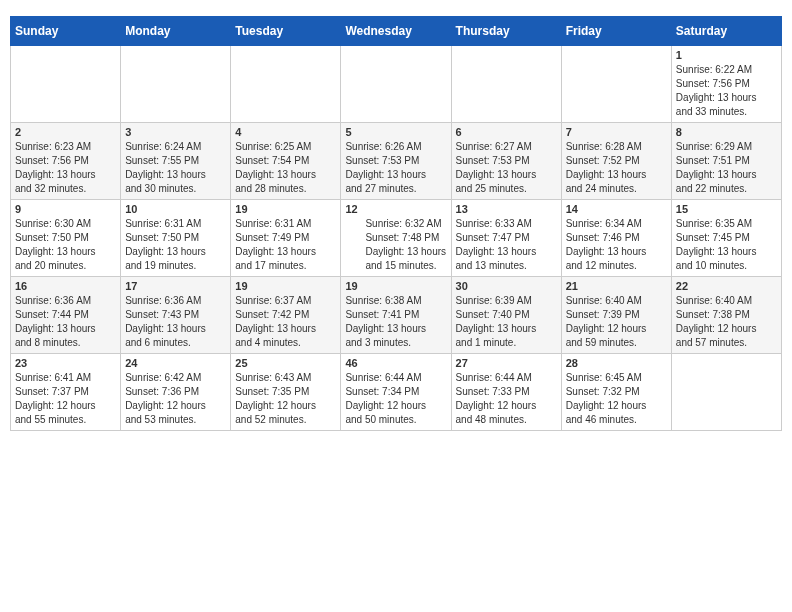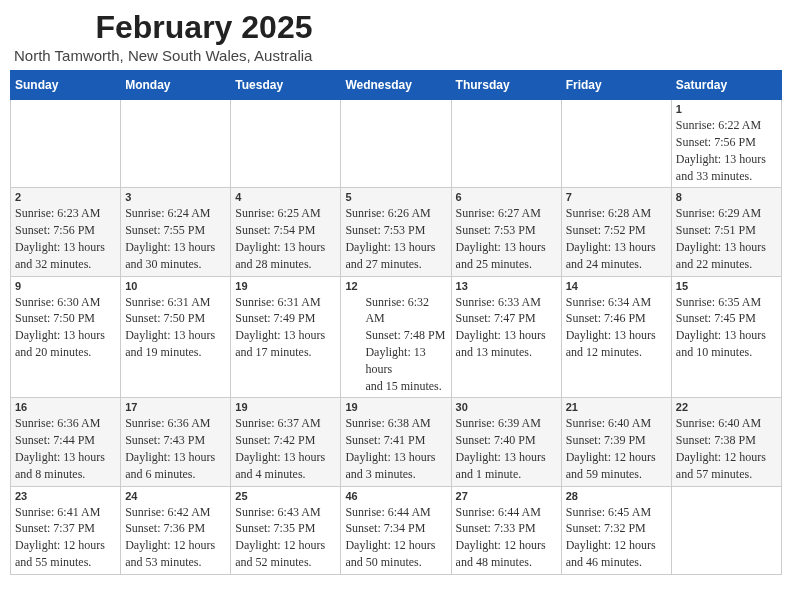--- a/index.html
+++ b/index.html
@@ -69,37 +69,32 @@
     .calendar tr:nth-child(even) td {
       background: #f5f5f5;
     }
     .day-number {
       font-size: 11px;
       font-weight: bold;
       display: block;
       margin-bottom: 2px;
     }
     .day-info {
-      font-size: 12px;
+      font-size: 10px;
       line-height: 1.4;
       color: #333;
-      font-family: Liberation Serif, serif;
     }
     .empty-cell {
       background: #fff !important;
     }
   </style>
 </head>
 <body>
 
 <div class="header">
-  <div class="title-block">
-    <div class="month-title">February 2025</div>
-    <div class="location-title">North Tamworth, New South Wales, Australia</div>
-  </div>
 </div>
 
 <table class="calendar">
   <thead>
     <tr>
     <th>Sunday</th>
         <th>Monday</th>
         <th>Tuesday</th>
         <th>Wednesday</th>
         <th>Thursday</th>

